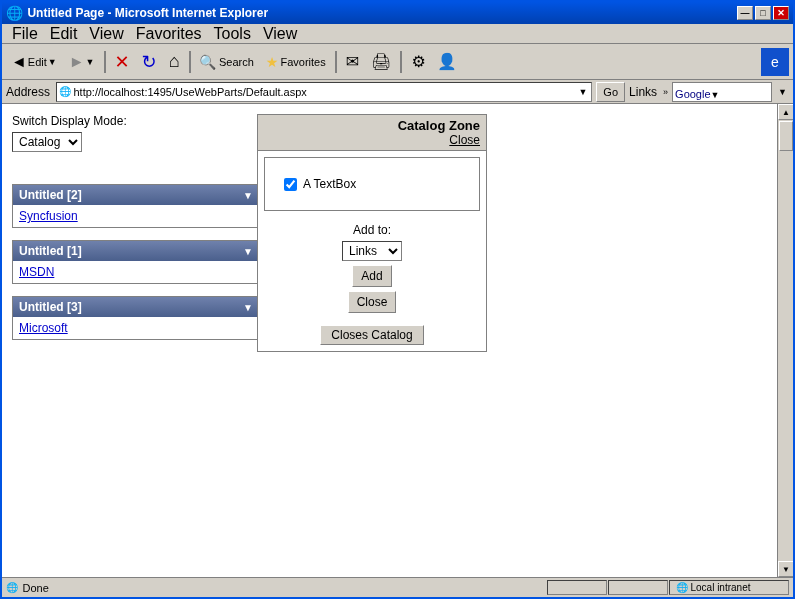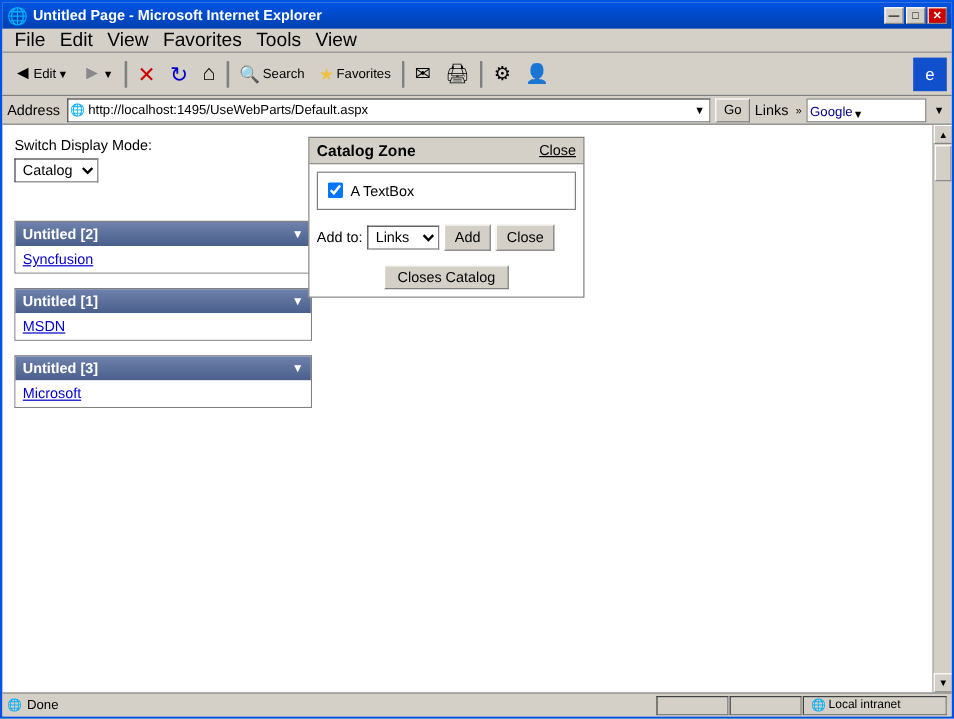--- a/index.html
+++ b/index.html
@@ -240,52 +240,54 @@
       top: 10px;
       left: 255px;
       width: 230px;
       border: 1px solid #808080;
       background: #d4d0c8;
       font-size: 12px;
     }
     .catalog-zone-header {
       display: flex;
       justify-content: space-between;
-      align-items: flex-start;
+      align-items: flex-end;
       padding: 3px 6px;
       background: #d4d0c8;
       border-bottom: 1px solid #808080;
+      flex-direction: column;
     }
     .catalog-zone-title { font-size: 13px; font-weight: bold; color: #000; }
     .catalog-zone-close { cursor: pointer; font-size: 12px; color: #000; text-decoration: underline; }
     .catalog-zone-body { padding: 6px; background: white; }
     .declarative-catalog-header {
       background: linear-gradient(to bottom, #6f81ac, #4a5f8c);
       color: white;
       padding: 4px 6px;
       font-size: 12px;
       font-weight: bold;
       margin-bottom: 8px;
     }
     .catalog-item-row {
       display: flex;
-      align-items: flex-start;
+      align-items: flex-end;
       gap: 6px;
       margin-bottom: 8px;
       border: 1px solid #808080;
-      padding: 8px;
+      padding: 19px;
       background: white;
     }
     .catalog-checkbox { cursor: pointer; }
     .catalog-item-name { font-size: 12px; }
     .add-to-row {
       display: flex;
       align-items: center;
       gap: 4px;
       padding: 4px 0;
+      flex-direction: column;
     }
     .add-to-label { font-size: 12px; }
     .add-to-select {
       border: 1px solid #808080;
       border-top-color: #404040;
       border-left-color: #404040;
       padding: 1px 2px;
       font-size: 12px;
       background: white;
       width: 60px;

